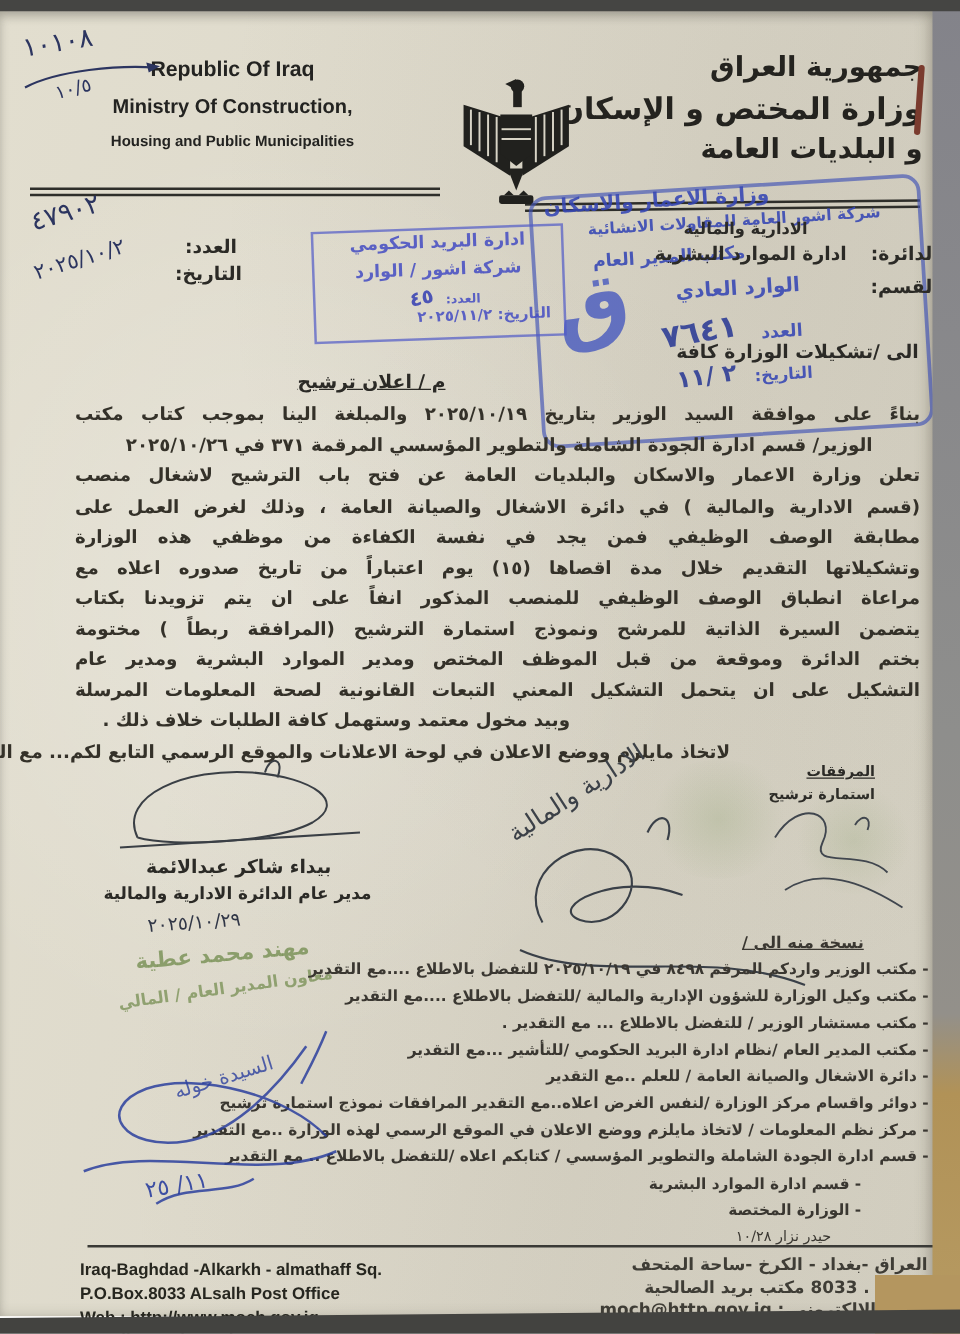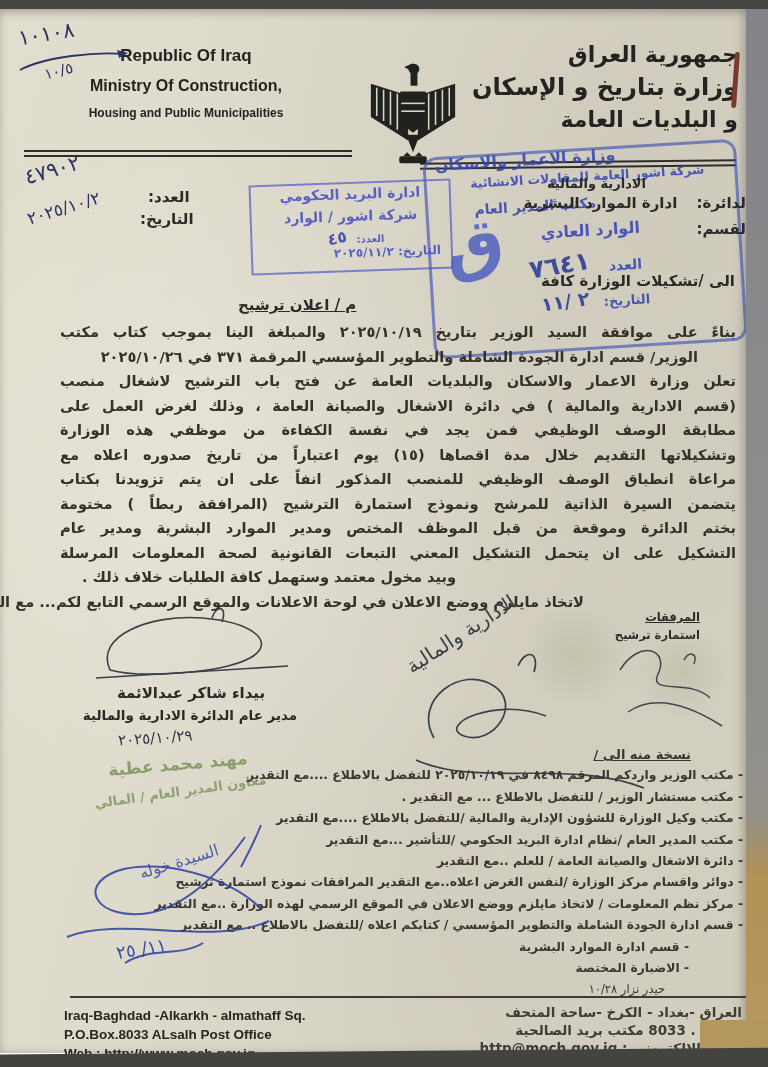--- a/index.html
+++ b/index.html
@@ -104,21 +104,21 @@
 
   <div class="abs en-head">
     <div class="l1">Republic Of Iraq</div>
     <div class="l2">Ministry Of Construction,</div>
     <div class="l3">Housing and  Public Municipalities</div>
   </div>
   <div class="abs dline" style="left:24px;top:150px;width:328px;"></div>
 
   <div class="abs ar ar-head">
     <div class="l1">جمهورية العراق</div>
-    <div class="l2">وزارة بتاريخ و الإسكان</div>
+    <div class="l2">وزارة المختص و الإسكان</div>
     <div class="l3">و البلديات العامة</div>
   </div>
   <div class="abs dline" style="left:420px;top:161px;width:316px;transform:rotate(-.6deg);"></div>
 
   <div class="abs" style="left:364px;top:60px;">
     <svg width="98" height="122" viewBox="0 0 100 124">
       <g fill="#21211e">
         <polygon points="41,7 50,3 48,11"></polygon>
         <circle cx="51" cy="9" r="5.5"></circle>
         <rect x="47.5" y="12" width="7" height="14"></rect>
@@ -250,29 +250,29 @@
         <path d="M22 40 C 42 8, 72 20, 60 44 C 50 66, 92 48, 112 68"></path>
         <path d="M30 82 C 62 60, 102 82, 124 96"></path>
         <path d="M86 30 C 92 20, 100 24, 96 34"></path>
       </g>
     </svg>
   </div>
 
   <div class="abs ar copies">
     <div class="head">نسخة منه الى /</div>
     <div>- مكتب الوزير واردكم المرقم ٨٤٩٨ في ٢٠٢٥/١٠/١٩ للتفضل بالاطلاع ....مع التقدير</div>
+    <div>- مكتب وكيل الوزارة للشؤون الإدارية والمالية /للتفضل بالاطلاع ....مع التقدير</div>
     <div>- مكتب مستشار الوزير / للتفضل بالاطلاع ... مع التقدير .</div>
-    <div>- مكتب وكيل الوزارة للشؤون الإدارية والمالية /للتفضل بالاطلاع ....مع التقدير</div>
     <div>- مكتب المدير العام /نظام ادارة البريد الحكومي /للتأشير ...مع التقدير</div>
     <div>- دائرة الاشغال والصيانة العامة / للعلم ..مع التقدير</div>
     <div>- دوائر واقسام مركز الوزارة /لنفس الغرض اعلاه..مع التقدير المرافقات نموذج استمارة ترشيح</div>
     <div>- مركز نظم المعلومات / لاتخاذ مايلزم ووضع الاعلان في الموقع الرسمي لهذه الوزارة ..مع التقدير</div>
     <div>- قسم ادارة الجودة الشاملة والتطوير المؤسسي / كتابكم اعلاه /للتفضل بالاطلاع .. مع التقدير</div>
     <div class="ind1">- قسم ادارة الموارد البشرية</div>
-    <div class="ind2">- الاضبارة المختصة</div>
+    <div class="ind2">- الوزارة المختصة</div>
     <div class="signoff">حيدر نزار ١٠/٢٨</div>
   </div>
 
   <div class="abs" style="left:55px;top:815px;">
     <svg width="290" height="165">
       <g stroke="rgba(43,63,158,.85)" stroke-width="2" fill="none">
         <path d="M190 22 C 162 62, 128 92, 94 98 C 44 106, 20 72, 62 56 C 104 42, 176 62, 206 94"></path>
         <path d="M206 10 C 198 30, 190 44, 186 52"></path>
         <path d="M12 122 C 66 100, 156 132, 214 106"></path>
         <path d="M70 148 C 94 132, 126 142, 148 128"></path>
@@ -287,21 +287,21 @@
     <div>Iraq-Baghdad -Alkarkh - almathaff Sq.</div>
     <div>P.O.Box.8033 ALsalh Post Office</div>
     <div>Web : http://www.moch.gov.iq</div>
     <div>E-mail : moch.gov.iq</div>
   </div>
   <div class="abs ar foot-ar">
     <div>العراق -بغداد - الكرخ -ساحة المتحف</div>
     <div>ص. ب . 8033 مكتب بريد الصالحية</div>
     <div>
       <span>البريد الالكتروني :</span>
-      <span dir="ltr">http@moch.gov.iq</span>
+      <span dir="ltr">moch@http.gov.iq</span>
     </div>
   </div>
 
   <div class="abs edge-right"></div>
   <div class="abs edge-top"></div>
   <div class="abs corner-br"></div>
   <div class="abs edge-bottom"></div>
 </div>
 
 </body></html>

